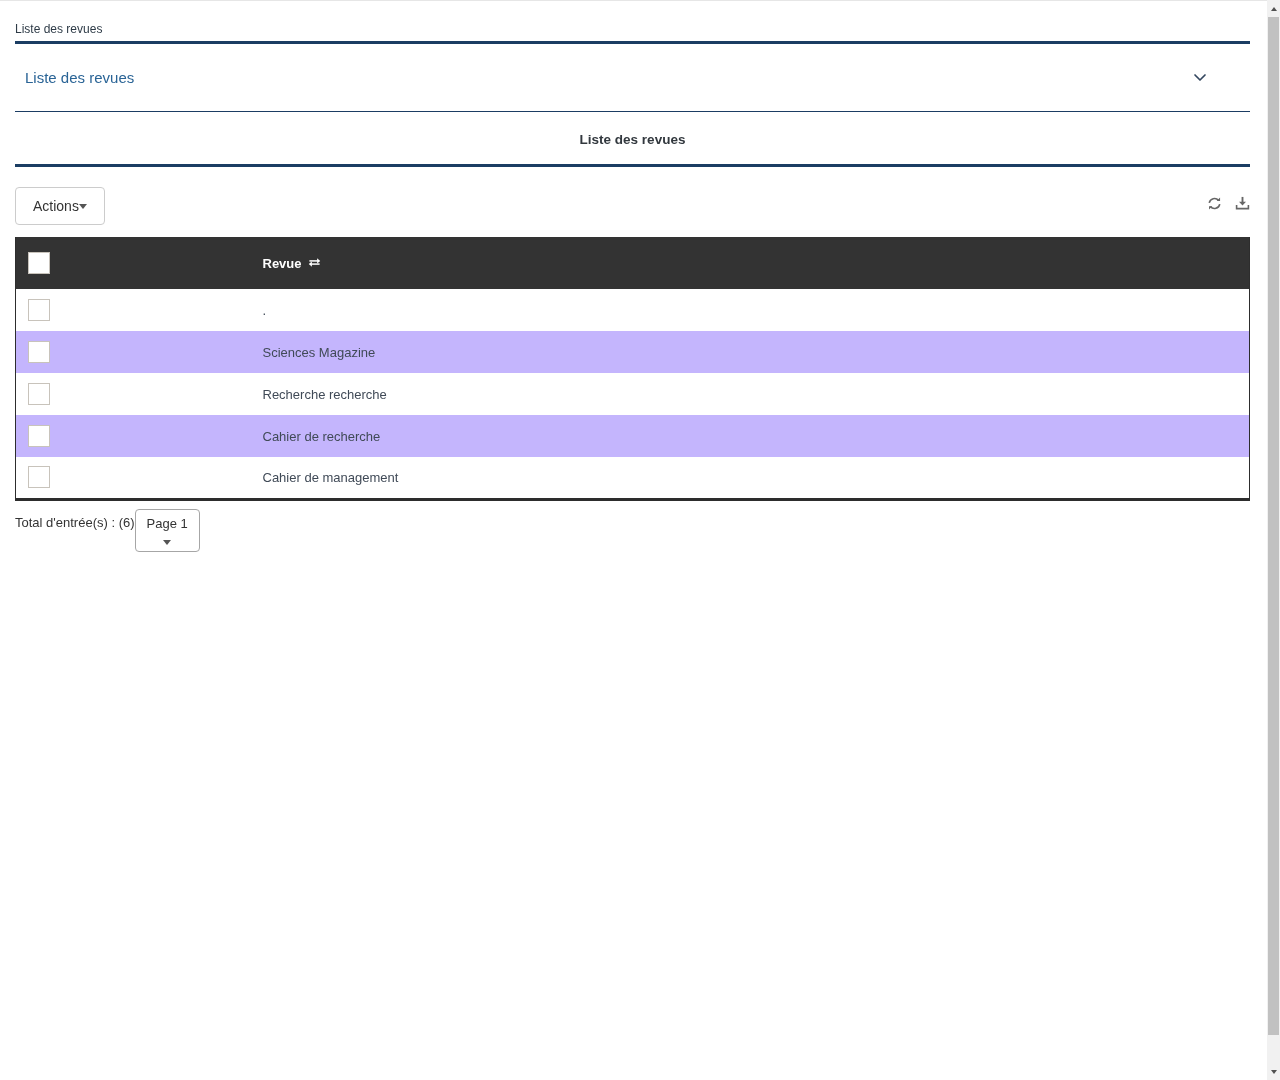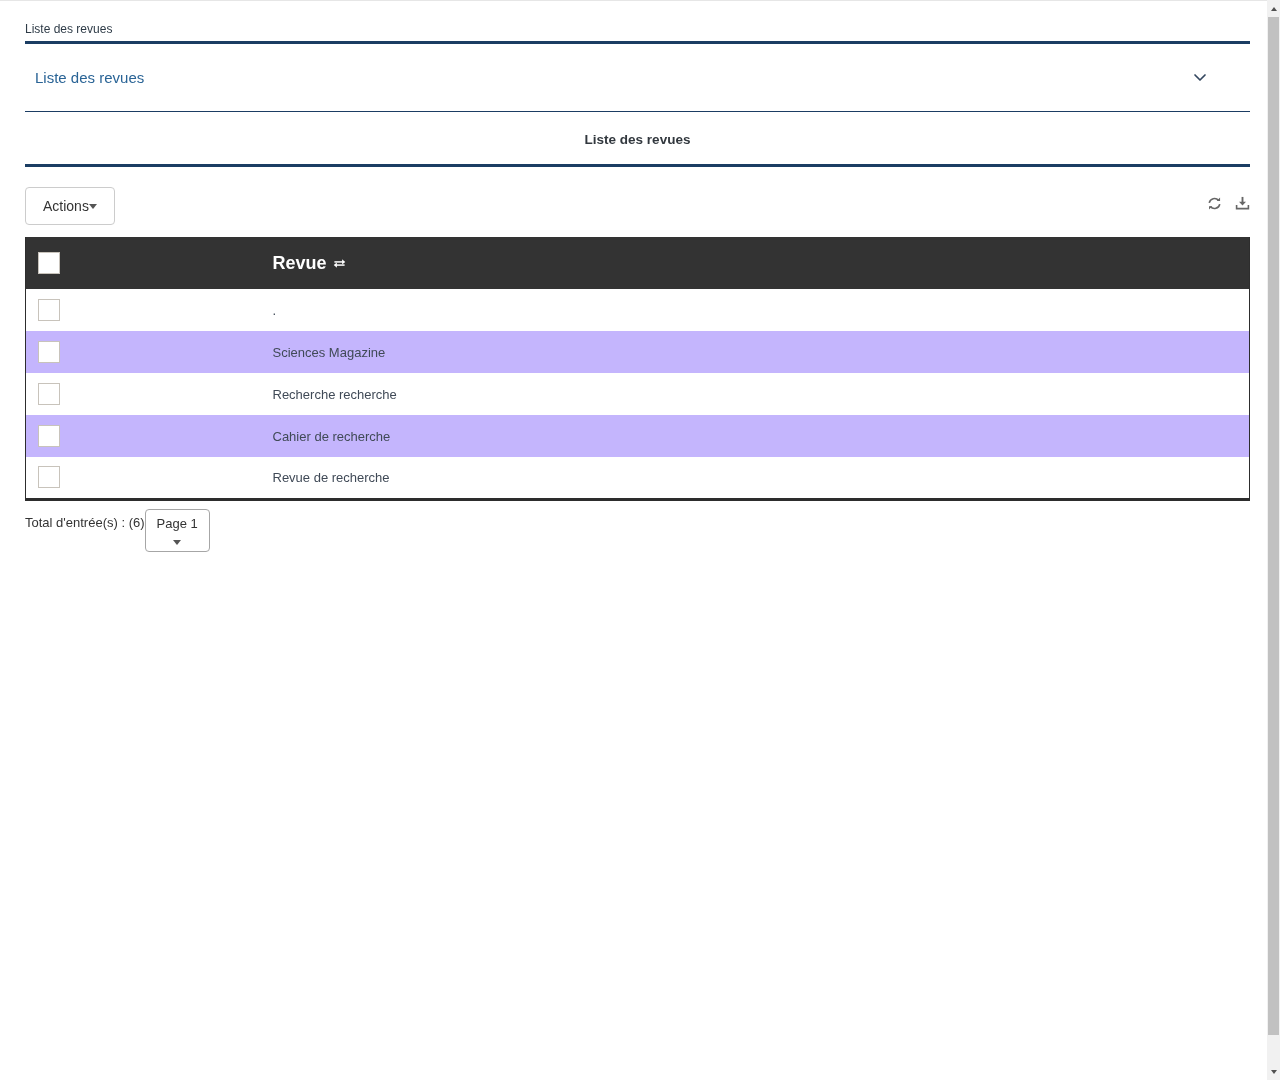--- a/index.html
+++ b/index.html
@@ -6,21 +6,21 @@
   html, body { width: 1280px; height: 1080px; }
   body {
     font-family: "Liberation Sans", "DejaVu Sans", sans-serif;
     background: #ffffff;
     position: relative;
     overflow: hidden;
     color: #333;
   }
   .top-edge-line { position: absolute; top: 0; left: 0; right: 13px; height: 1px; background: #e6e6e6; }
 
-  .content { position: absolute; left: 25px; right: 30px; top: 0; }
+  .content { position: absolute; left: 15px; right: 30px; top: 0; }
 
   
   .page-title {
     padding-top: 22px;
     font-size: 12px;
     color: #2e3b47;
     padding-bottom: 5px;
     border-bottom: 3px solid #1b3d63;
   }
 
@@ -84,21 +84,21 @@
     border-right: 1px solid #2d2d2d;
     border-bottom: 3px solid #2d2d2d;
   }
   table.revues thead th {
     background: #333333;
     height: 52px;
     text-align: left;
     vertical-align: middle;
   }
   th.cb-col { width: 235px; padding-left: 12px; }
-  th.revue-col { font-size: 18px; font-weight: bold; color: #ffffff; padding-left: 12px; }
+  th.revue-col { font-size: 13px; font-weight: bold; color: #ffffff; padding-left: 12px; }
   .th-label-wrap { display: inline-flex; align-items: center; gap: 6px; }
   table.revues tbody td { height: 42px; vertical-align: middle; font-size: 13px; color: #404a57; }
   table.revues tbody td.cb-cell { padding-left: 12px; }
   table.revues tbody td.revue-cell { padding-left: 12px; }
   tr.striped { background: #c4b5fd; }
 
   .checkbox {
     width: 22px; height: 22px;
     background: #ffffff;
     border: 1px solid #c8c3bb;
@@ -236,21 +236,21 @@
         <tr class="row">
           <td class="cb-cell"><span class="checkbox"></span></td>
           <td class="revue-cell">Recherche recherche</td>
         </tr>
         <tr class="row striped">
           <td class="cb-cell"><span class="checkbox"></span></td>
           <td class="revue-cell">Cahier de recherche</td>
         </tr>
         <tr class="row">
           <td class="cb-cell"><span class="checkbox"></span></td>
-          <td class="revue-cell">Revue de recherche</td>
+          <td class="revue-cell">Cahier de management</td>
         </tr>
       </tbody>
   </table>
 
   <div class="table-footer">
     <span class="total-entries">Total d'entrée(s) : (6)</span>
     <button class="btn-page">
       <span>Page 1</span>
       <span class="caret"></span>
     </button>

